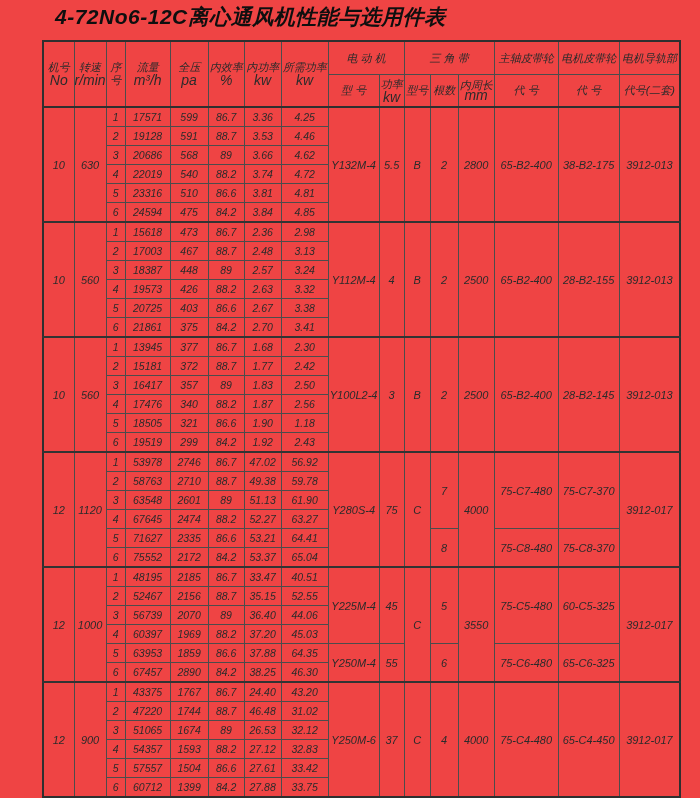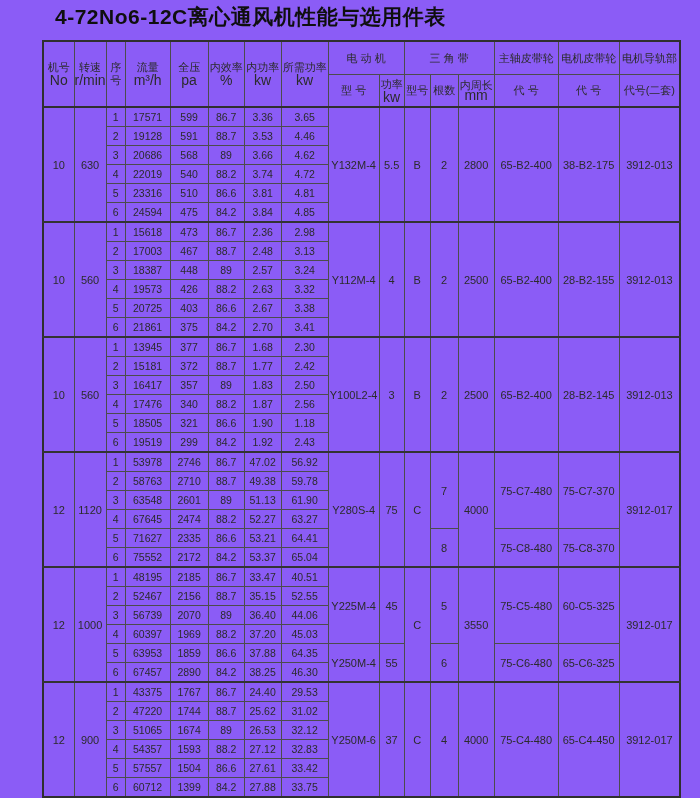--- a/index.html
+++ b/index.html
@@ -1,21 +1,21 @@
 <!DOCTYPE html>
 <html><head>
 <meta charset="utf-8">
 <style>
   html,body{margin:0;padding:0;}
   body{
     width:700px;height:798px;background:#ffffff;
     font-family:"Liberation Sans","DejaVu Sans",sans-serif;
     color:#262626;position:relative;
   }
-  .page{position:relative;width:700px;height:798px;background:#8b5cf6;overflow:hidden;}
+  .page{position:relative;width:700px;height:798px;background:#ef4444;overflow:hidden;font-style:italic;}
   .doc-title{
     position:absolute;left:55px;top:3px;margin:0;
     font-size:21px;font-weight:bold;color:#0f0f0f;letter-spacing:0.5px;
     font-family:"Liberation Sans","DejaVu Sans",sans-serif;
   }
   table.spec{
     position:absolute;left:42px;top:40px;
     border-collapse:collapse;table-layout:fixed;
     border:2px solid #2f2f2f;
   }
@@ -119,21 +119,21 @@
     </thead>
     <tbody>
         <tr>
           <td rowspan="6" class="big">10</td>
           <td rowspan="6" class="big">630</td>
           <td>1</td>
           <td>17571</td>
           <td>599</td>
           <td>86.7</td>
           <td>3.36</td>
-          <td>3.65</td>
+          <td>4.25</td>
           <td rowspan="6" class="big">Y132M-4</td>
           <td rowspan="6" class="big">5.5</td>
           <td rowspan="6" class="big">B</td>
           <td rowspan="6" class="big">2</td>
           <td rowspan="6" class="big">2800</td>
           <td rowspan="6" class="big">65-B2-400</td>
           <td rowspan="6" class="big">38-B2-175</td>
           <td rowspan="6" class="big">3912-013</td>
         </tr>
         <tr>
@@ -417,36 +417,36 @@
           <td>46.30</td>
         </tr>
         <tr class="group-start">
           <td rowspan="6" class="big">12</td>
           <td rowspan="6" class="big">900</td>
           <td>1</td>
           <td>43375</td>
           <td>1767</td>
           <td>86.7</td>
           <td>24.40</td>
-          <td>29.53</td>
+          <td>43.20</td>
           <td rowspan="6" class="big">Y250M-6</td>
           <td rowspan="6" class="big">37</td>
           <td rowspan="6" class="big">C</td>
           <td rowspan="6" class="big">4</td>
           <td rowspan="6" class="big">4000</td>
           <td rowspan="6" class="big">75-C4-480</td>
           <td rowspan="6" class="big">65-C4-450</td>
           <td rowspan="6" class="big">3912-017</td>
         </tr>
         <tr>
           <td>2</td>
           <td>47220</td>
           <td>1744</td>
           <td>88.7</td>
-          <td>25.62</td>
+          <td>46.48</td>
           <td>31.02</td>
         </tr>
         <tr>
           <td>3</td>
           <td>51065</td>
           <td>1674</td>
           <td>89</td>
           <td>26.53</td>
           <td>32.12</td>
         </tr>

